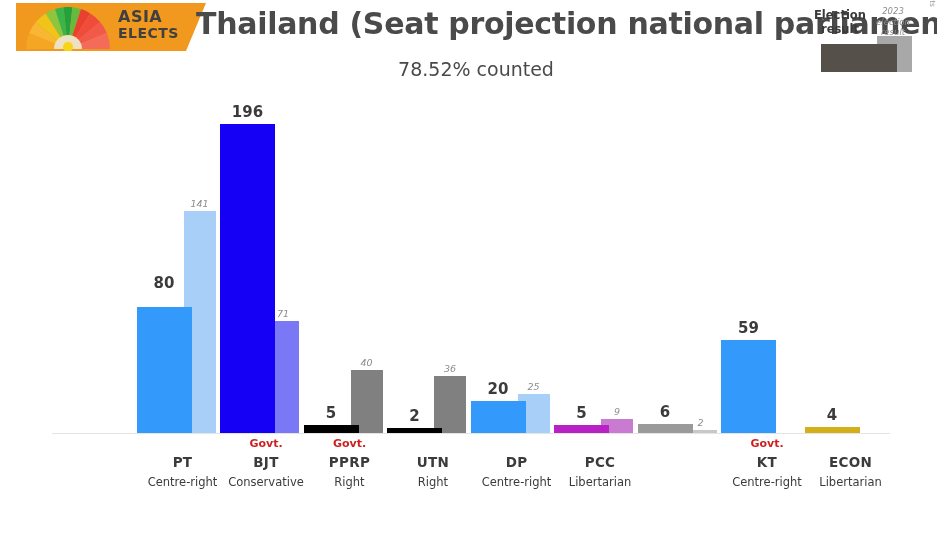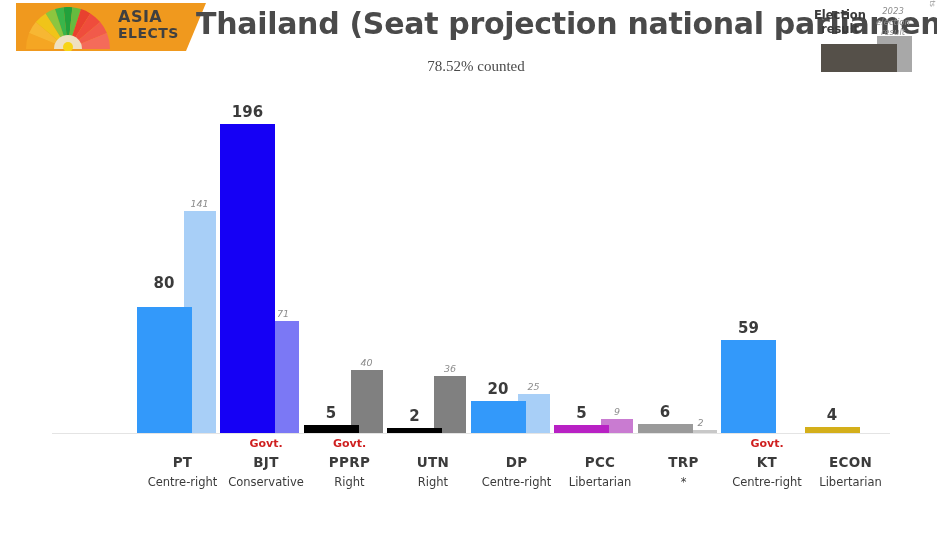--- a/index.html
+++ b/index.html
@@ -63,23 +63,22 @@
     font-weight: bold;
     color: #4a4a4a;
     letter-spacing: -0.3px;
     white-space: nowrap;
   }
   #chart-subtitle {
     position: absolute;
     left: 196px; top: 58px;
     width: 560px;
     text-align: center;
-    font-size: 15px;
+    font-size: 19px;
     color: #4a4a4a;
-    font-family: Liberation Serif, serif;
   }
 
   
   #legend {
     position: absolute;
     right: 10px; top: 2px;
     width: 120px; height: 72px;
   }
   #legend-current-label {
     position: absolute;
@@ -328,24 +327,20 @@
         <span class="pideo">Libertarian</span>
       </div>
     </div>
     <div class="group" style="left: 632.5px;">
       <div class="bars">
         <div class="bar-prev" style="height: 3.15306px; background: rgb(200, 200, 200);"></div>
         <div class="val-prev" style="bottom: 5.15306px;">2</div>
         <div class="bar-cur" style="height: 9.45918px; background: rgb(154, 154, 154);"></div>
         <div class="val-cur" style="bottom: 12.4592px;">6</div>
       </div>
-      <div class="xlabel">
-        <span class="pname">TRP</span>
-        <span class="pideo">*</span>
-      </div>
     </div>
     <div class="group" style="left: 716px;">
       <div class="bars">
         <div class="bar-cur" style="height: 93.0153px; background: rgb(51, 153, 250);"></div>
         <div class="val-cur" style="bottom: 96.0153px;">59</div>
       </div>
       <div class="govt">Govt.</div>
       <div class="xlabel">
         <span class="pname">KT</span>
         <span class="pideo">Centre-right</span>

